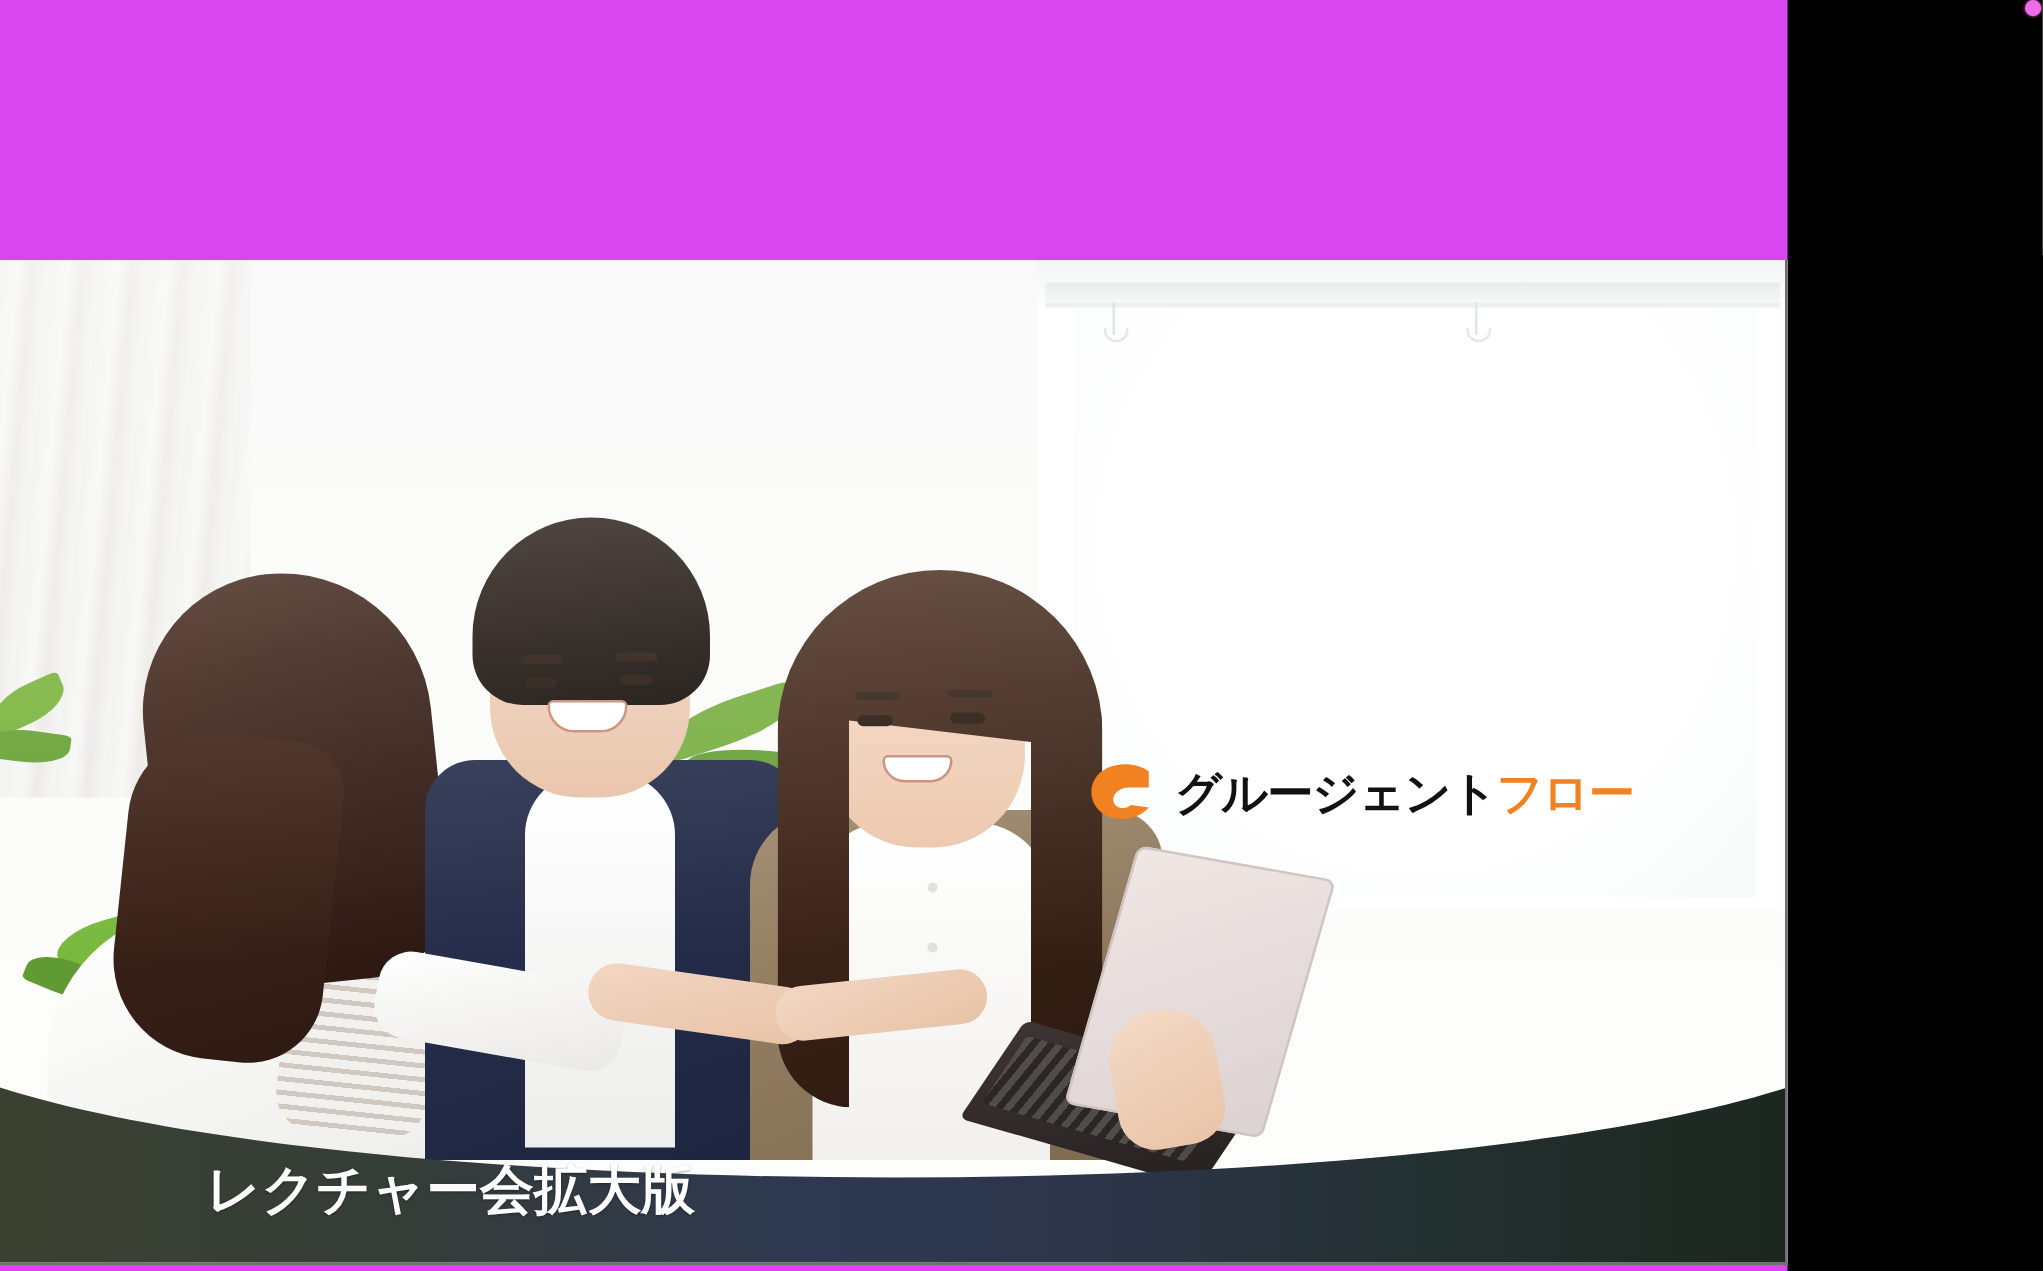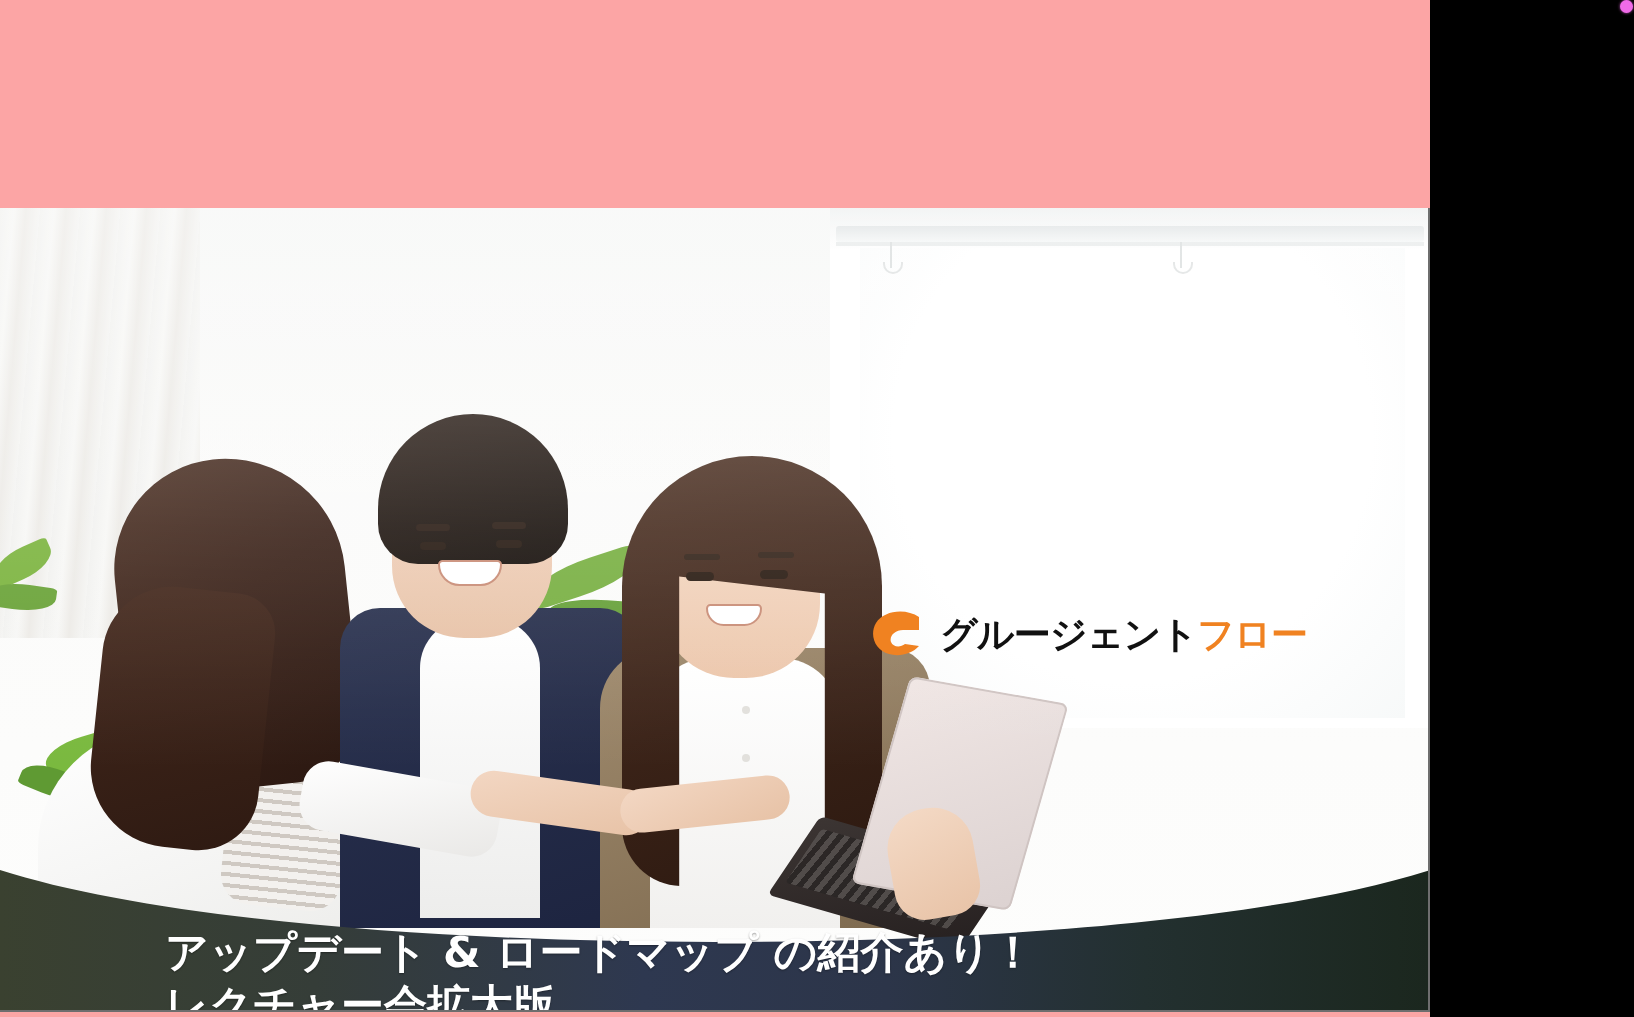--- a/index.html
+++ b/index.html
@@ -3,21 +3,21 @@
 <meta charset="utf-8">
 <style>
   * { margin:0; padding:0; box-sizing:border-box; }
   html, body {
     width:1634px; height:1017px;
     background:#000;
     overflow:hidden;
     font-family:"Liberation Sans","DejaVu Sans",sans-serif;
   }
 
-  #screen { position:relative; width:1430px; height:1017px; background:#fca5a5; }
+  #screen { position:relative; width:1430px; height:1017px; background:#d946ef; }
 
   
   #slide {
     position:absolute;
     left:0; top:208px;
     width:1430px; height:804px;
     overflow:hidden;
     background:#ffffff;
     border-bottom:2px solid #6e6e6e;
     border-right:2px solid #6e6e6e;
@@ -274,21 +274,20 @@
             <stop offset="80%" stop-color="#233030"></stop>
             <stop offset="100%" stop-color="#1B271E"></stop>
           </linearGradient>
         </defs>
         <path d="M0,22 C300,118 1130,118 1430,22 L1430,164 L0,164 Z" fill="url(#bandgrad)"></path>
       </svg>
     </div>
 
     <div class="band-text">
       <div class="title">
-        <div>アップデート &amp; ロードマップ の紹介あり！</div>
         <div>レクチャー会拡大版</div>
       </div>
 
     </div>
 
   </div>
 
   <div class="pointer-dot"></div>
 </div>
 

